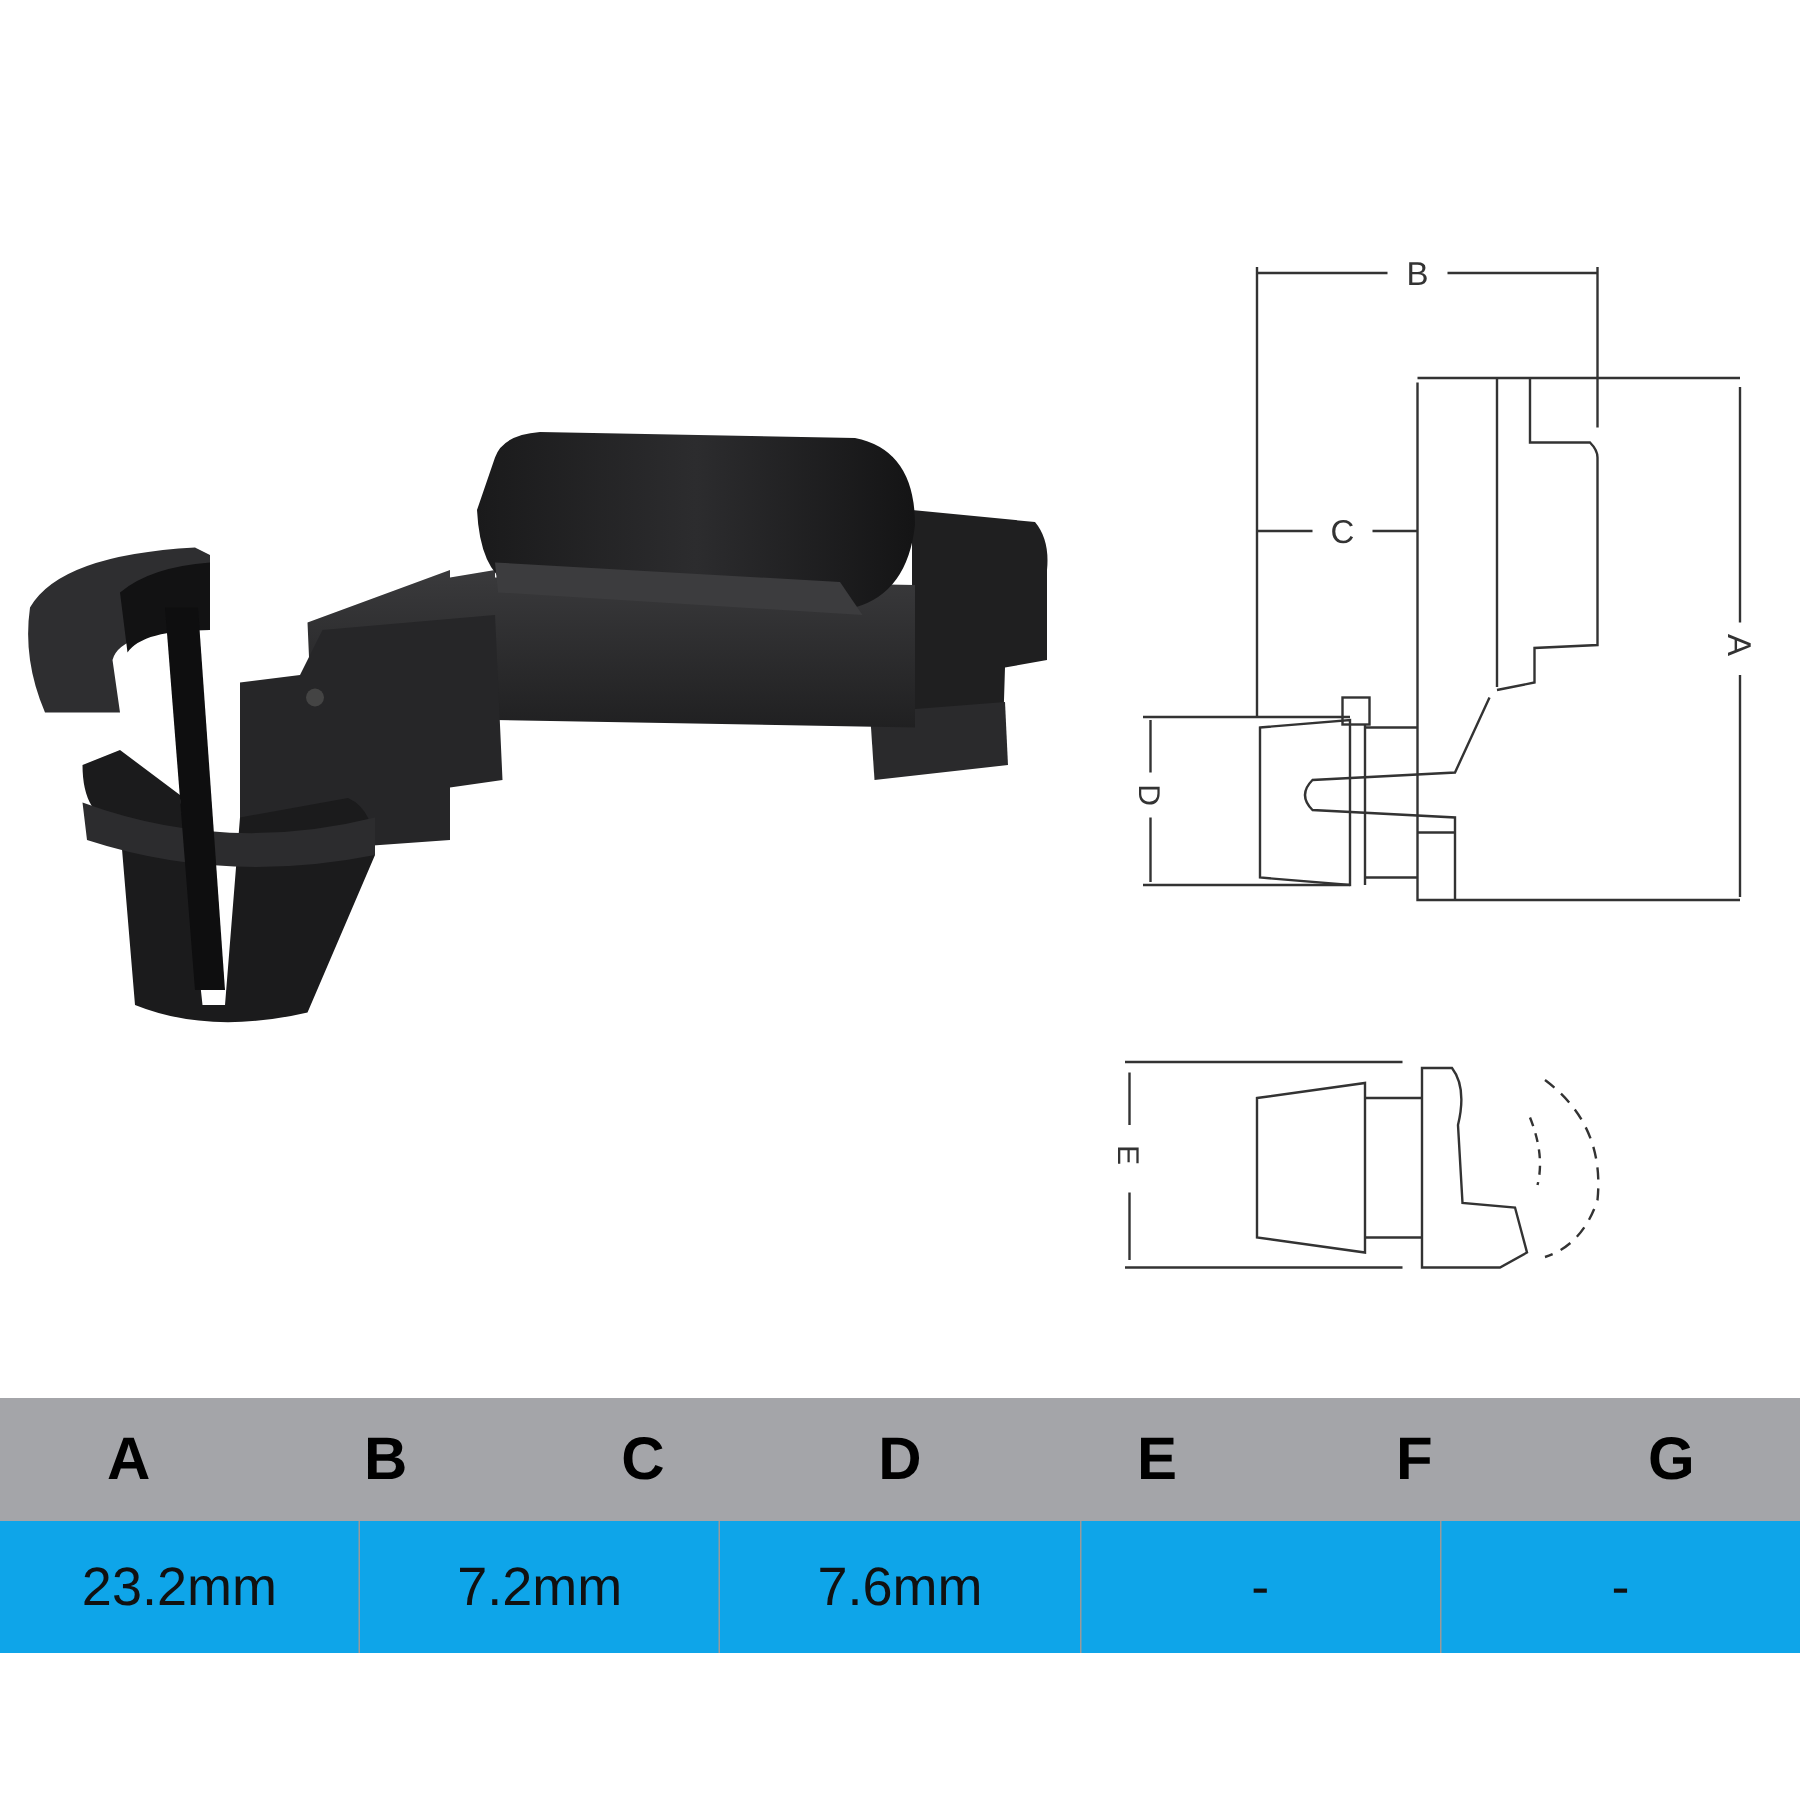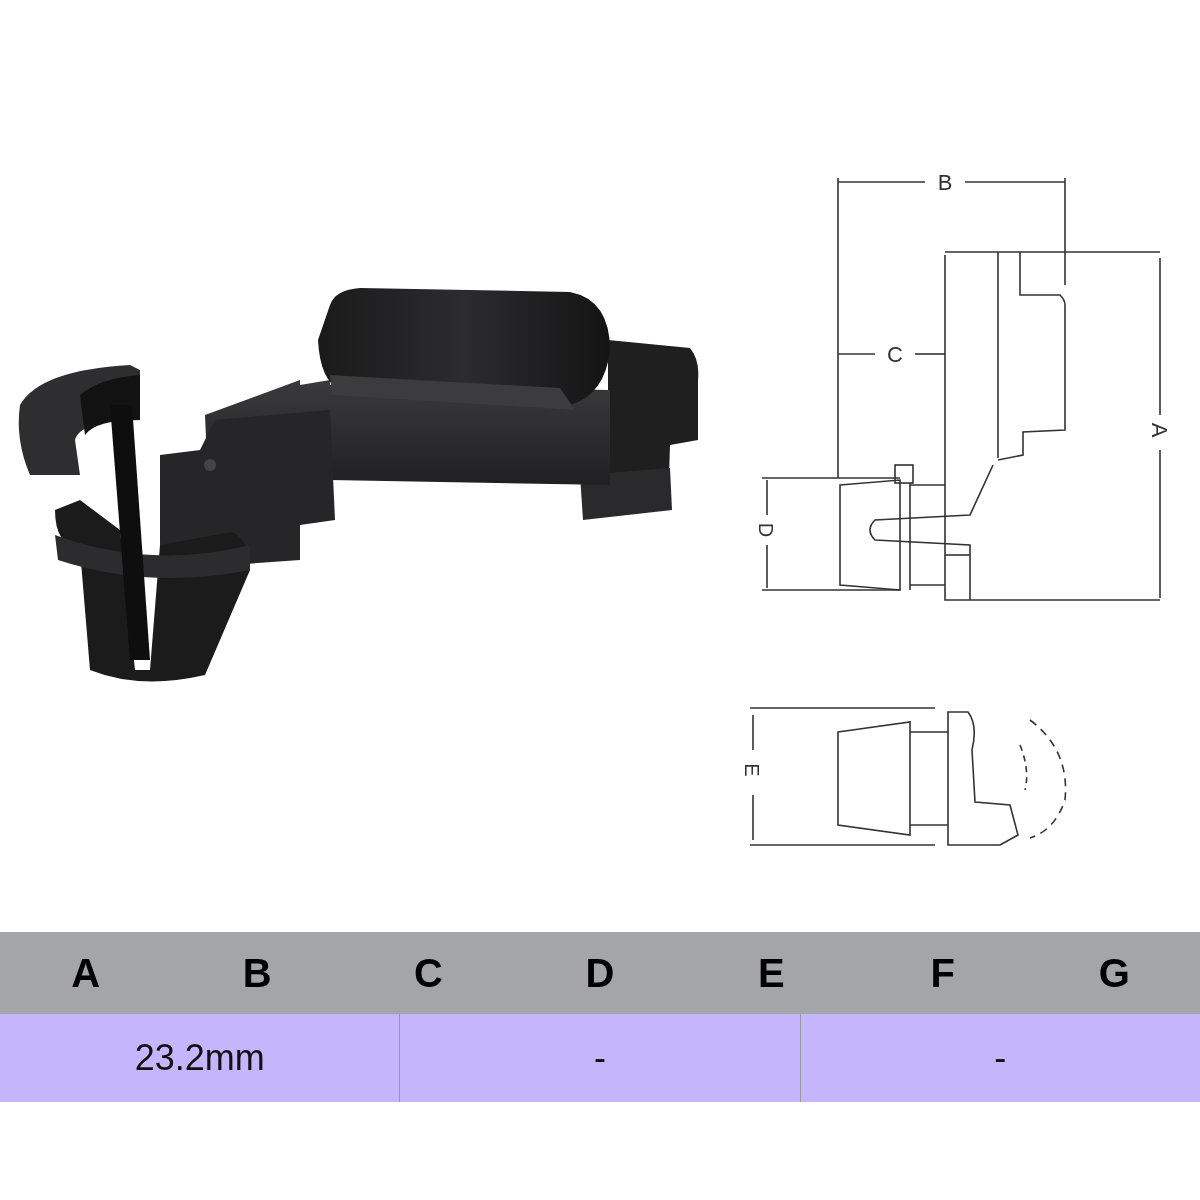--- a/index.html
+++ b/index.html
@@ -3,21 +3,21 @@
 <meta charset="utf-8">
 <style>
   html, body { margin:0; padding:0; background:#ffffff; }
   body { width:1200px; height:1200px; position:relative; overflow:hidden; font-family:"Liberation Sans", sans-serif; }
   .photo { position:absolute; left:0; top:270px; width:720px; height:440px; }
   .drawing-side { position:absolute; left:740px; top:160px; width:440px; height:460px; }
   .drawing-top { position:absolute; left:720px; top:690px; width:380px; height:180px; }
   .spec-table { position:absolute; left:0; top:932px; width:1200px; }
   .spec-header { height:82px; background:#a4a5a9; display:flex; }
   .spec-header .cell { flex:1; display:flex; align-items:center; justify-content:center; font-weight:bold; font-size:40px; color:#000; }
-  .spec-values { height:88px; display:flex; background:#c4b5fd; }
+  .spec-values { height:88px; display:flex; background:#0ea5e9; }
   .spec-values .cell { flex:1; display:flex; align-items:center; justify-content:center; font-size:36px; color:#111; border-left:1.5px solid #9a9a9a; }
   .spec-values .cell:first-child { border-left:none; }
 </style>
 </head>
 <body>
 
 <div class="photo">
   <svg width="720" height="440" viewBox="0 0 720 440">
     <defs>
       <linearGradient id="g1" x1="0" y1="0" x2="0" y2="1">
@@ -110,16 +110,18 @@
     <div class="cell">A</div>
     <div class="cell">B</div>
     <div class="cell">C</div>
     <div class="cell">D</div>
     <div class="cell">E</div>
     <div class="cell">F</div>
     <div class="cell">G</div>
   </div>
   <div class="spec-values">
     <div class="cell">23.2mm</div>
+    <div class="cell">7.2mm</div>
+    <div class="cell">7.6mm</div>
     <div class="cell">-</div>
     <div class="cell">-</div>
   </div>
 </div>
 
 </body></html>

